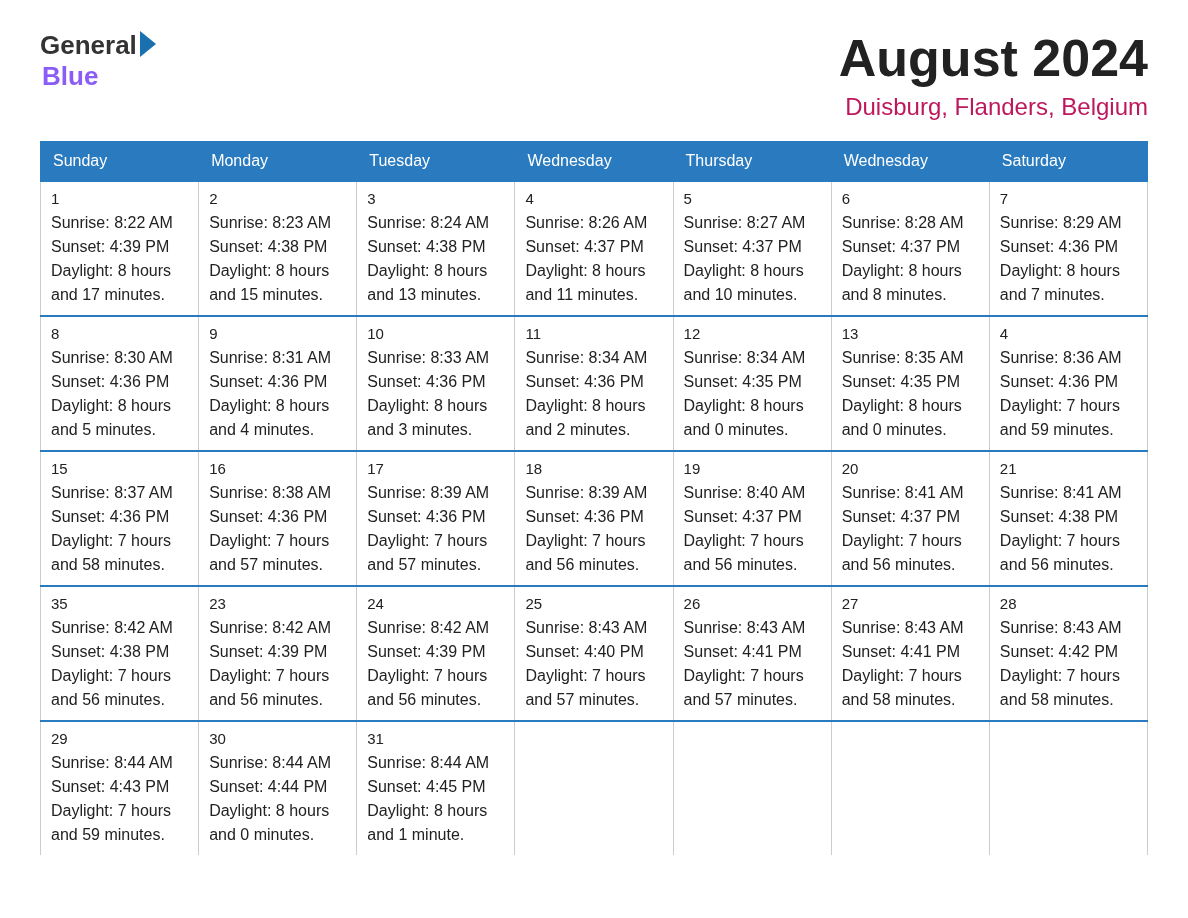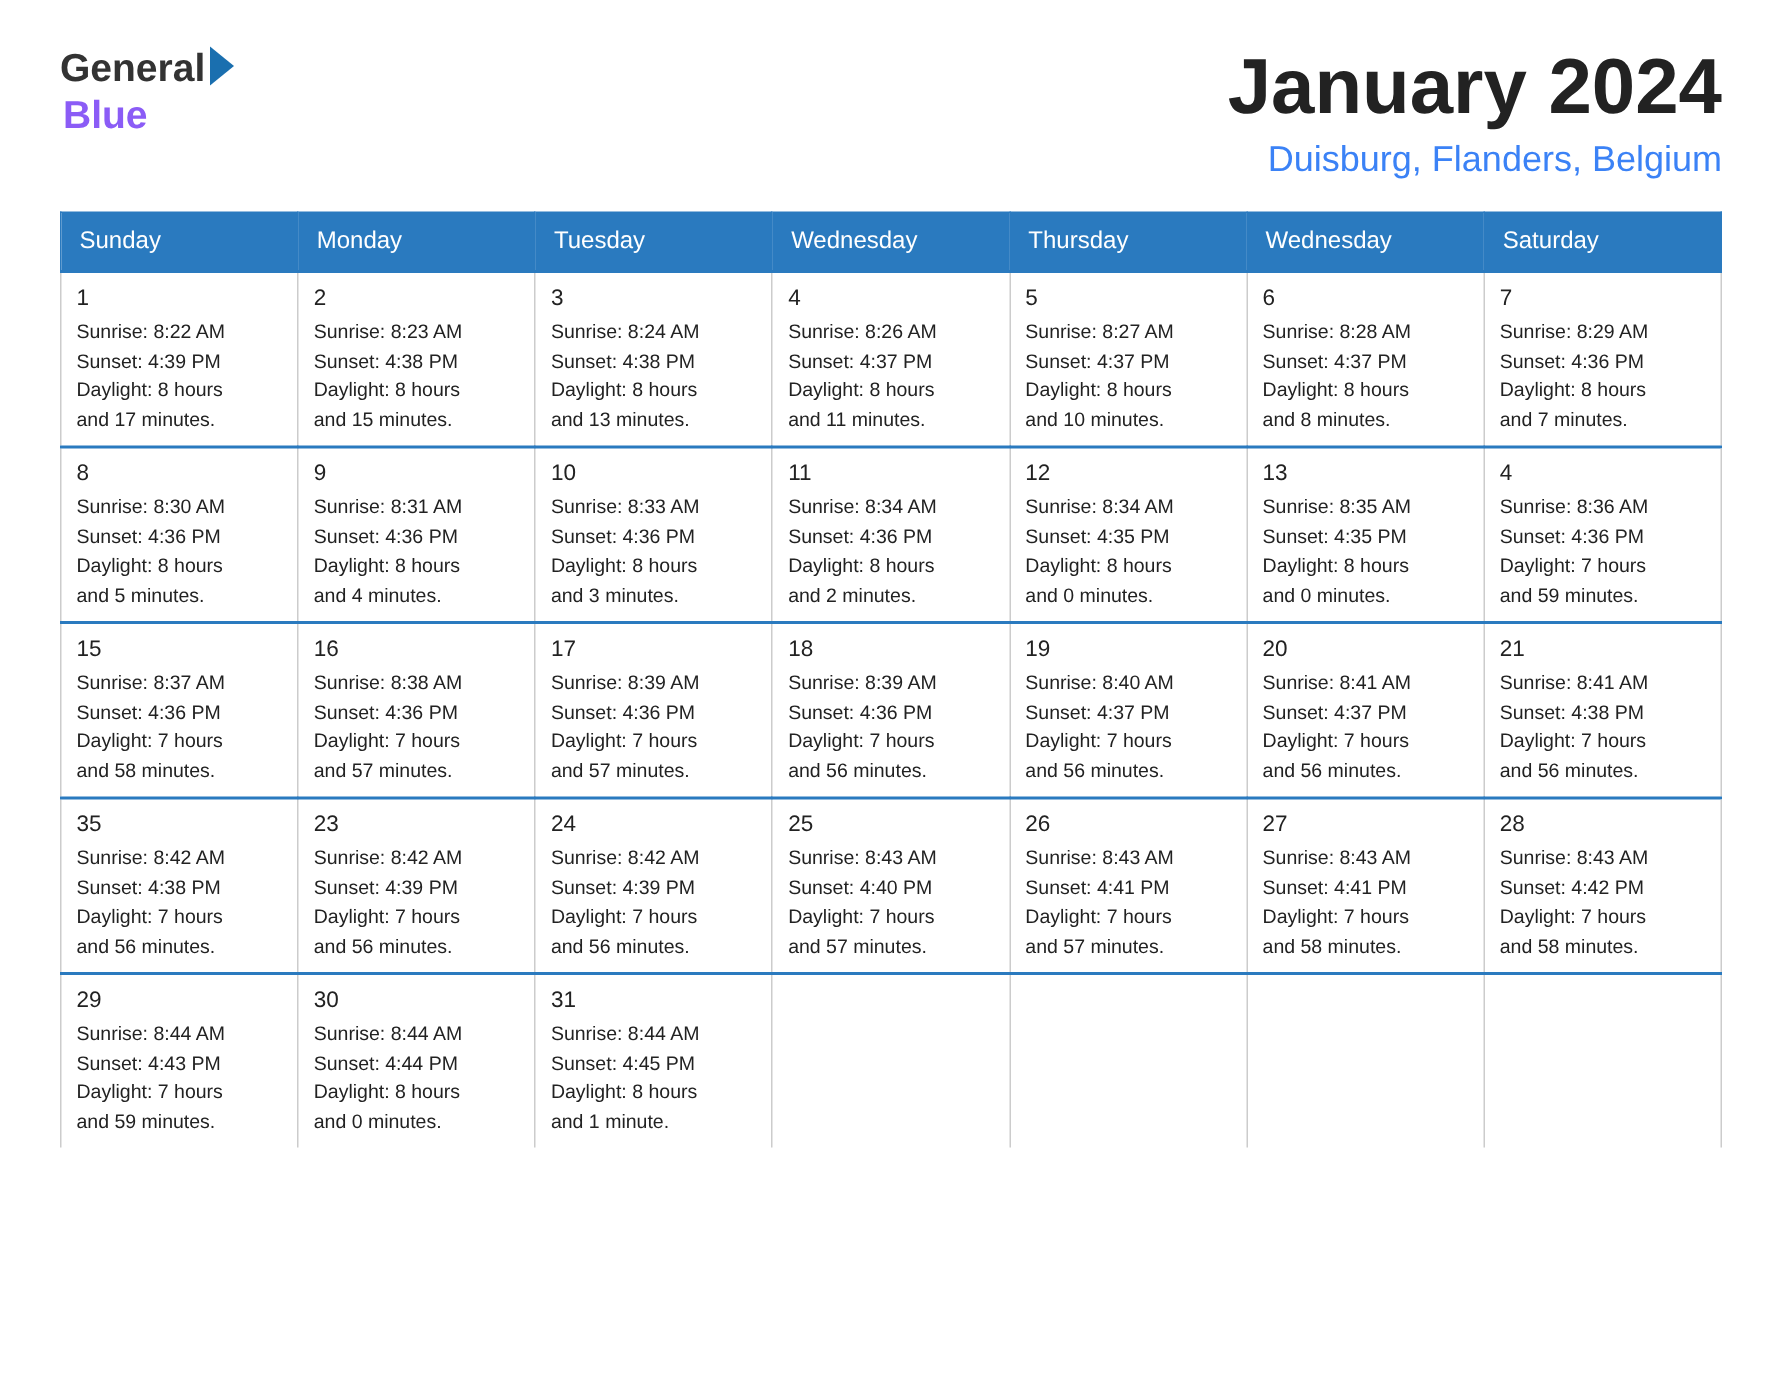--- a/index.html
+++ b/index.html
@@ -20,21 +20,21 @@
       text-align: right;
     }
     .month-title {
       font-size: 52px;
       font-weight: bold;
       color: #222;
       line-height: 1.1;
     }
     .location-title {
       font-size: 24px;
-      color: #3b82f6;
+      color: #be185d;
       margin-top: 6px;
     }
     table {
       width: 100%;
       border-collapse: collapse;
       table-layout: fixed;
     }
     thead tr {
       background-color: #2a7abf;
     }
@@ -63,21 +63,21 @@
     tbody td:first-child {
       border-left: 1px solid #ccc;
     }
     .day-number {
       font-size: 15px;
       font-weight: normal;
       display: block;
       margin-bottom: 4px;
     }
     .day-info {
-      font-size: 13px;
+      font-size: 16px;
       line-height: 1.5;
       color: #222;
     }
     .logo-text-general {
       font-size: 26px;
       font-weight: bold;
       color: #333;
     }
     .logo-triangle {
       display: inline-block;
@@ -112,21 +112,21 @@
 
 <div class="header">
   <div class="logo-wrapper">
     <div class="logo-line1">
       <span class="logo-text-general">General</span>
       <span class="logo-triangle"></span>
     </div>
     <div class="logo-line2">Blue</div>
   </div>
   <div class="title-section">
-    <div class="month-title">January 2024</div>
+    <div class="month-title">August 2024</div>
     <div class="location-title">Duisburg, Flanders, Belgium</div>
   </div>
 </div>
 
 <table>
   <thead>
     <tr>
       <th>Sunday</th>
       <th>Monday</th>
       <th>Tuesday</th>

